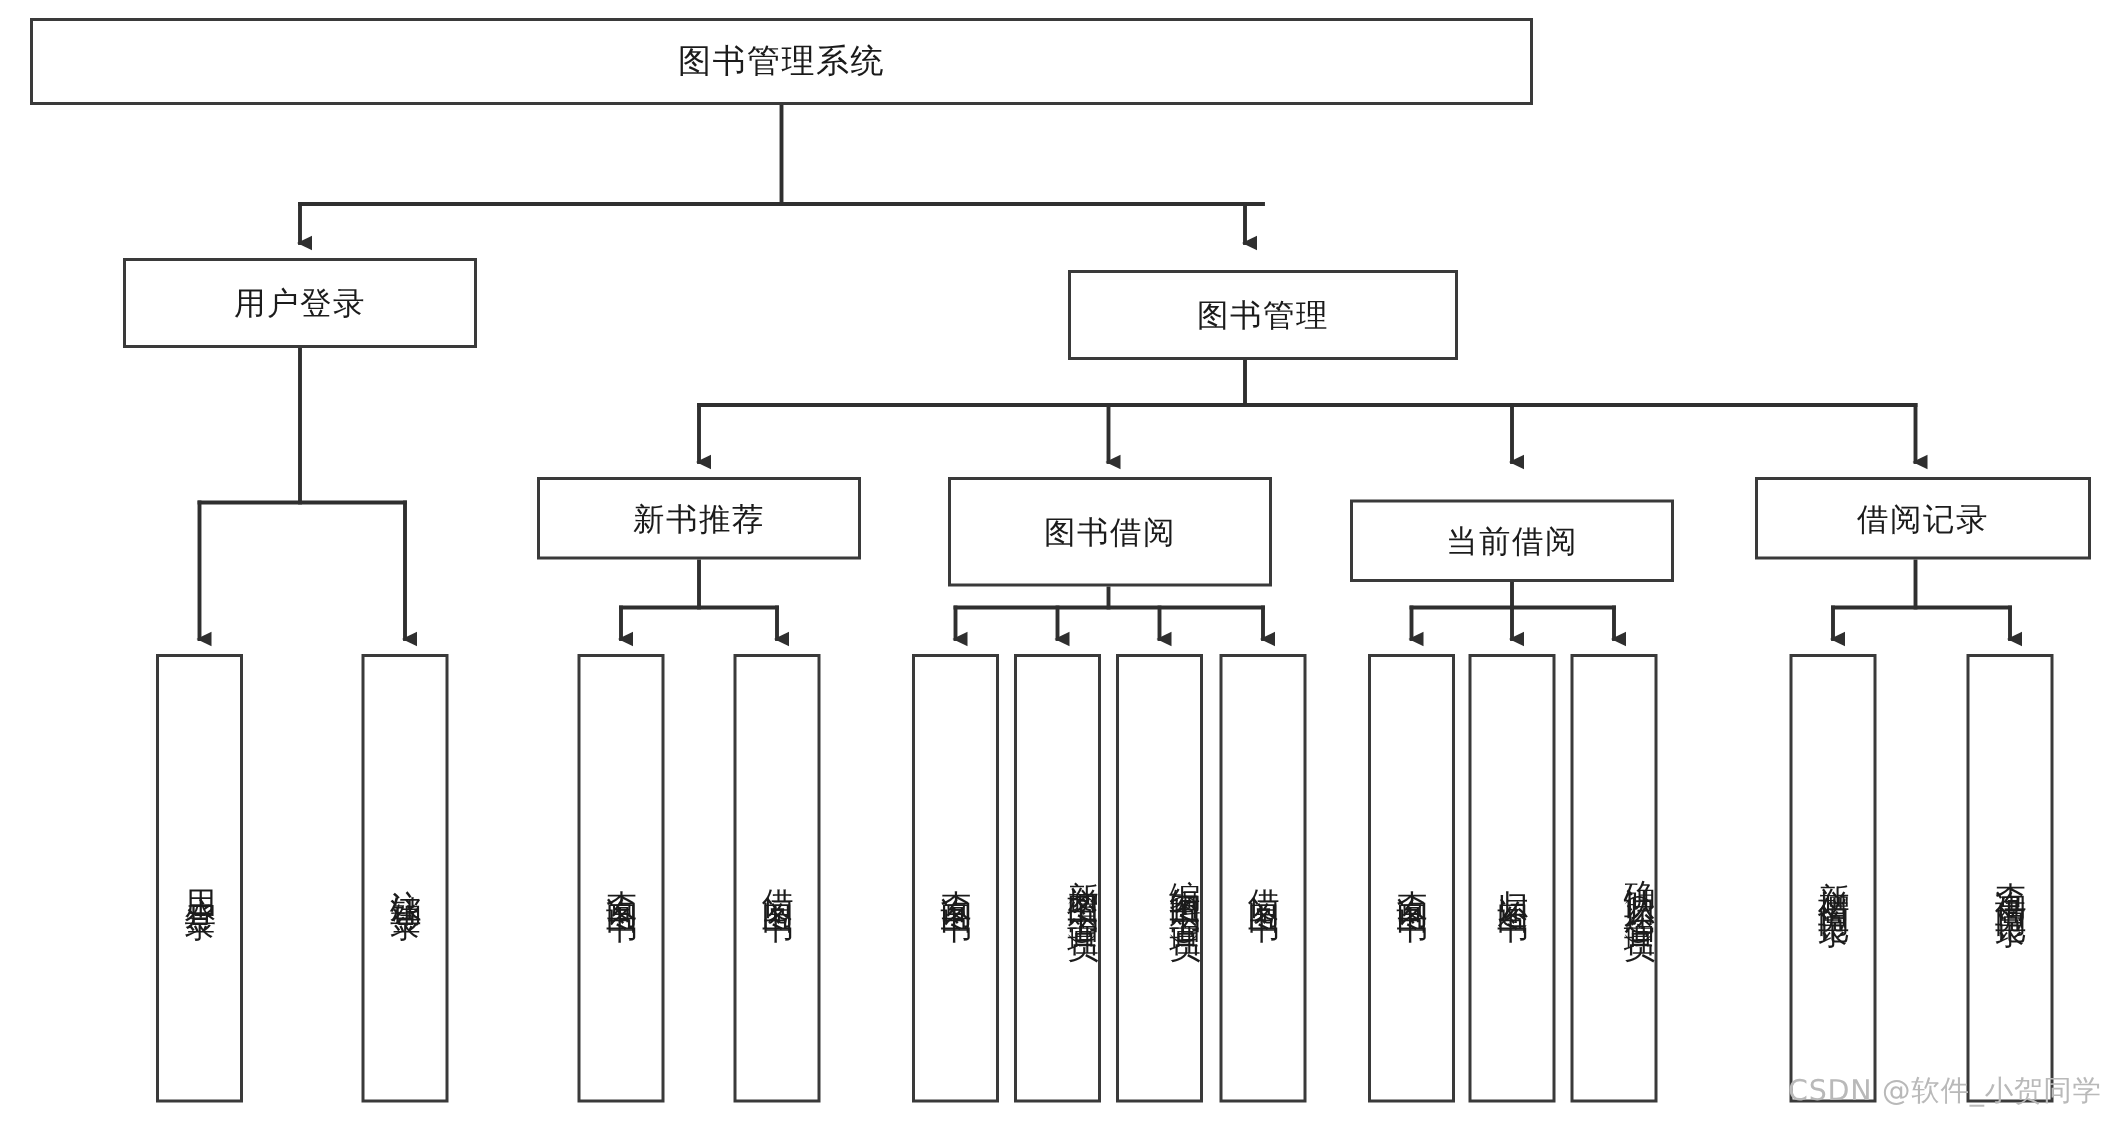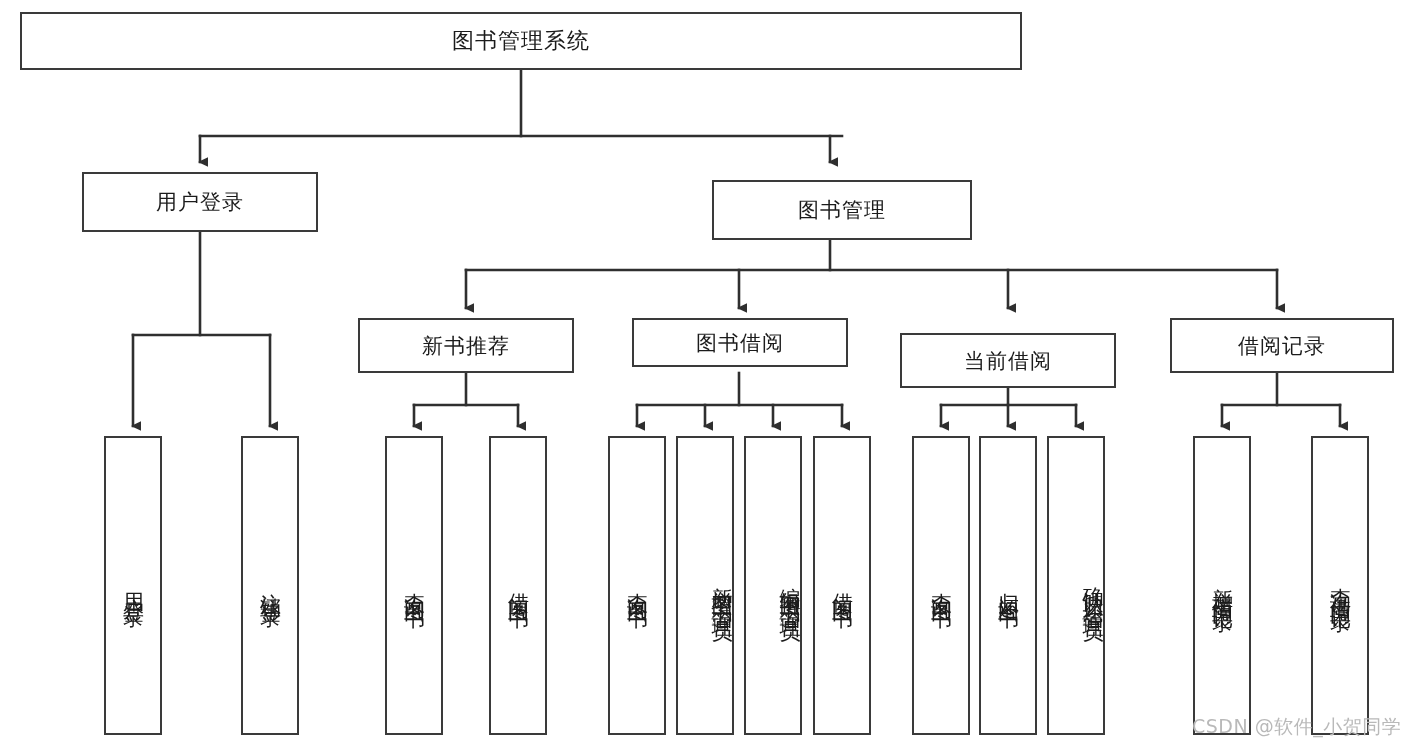--- a/index.html
+++ b/index.html
@@ -100,21 +100,21 @@
       <path d="M1340,405 L1340,426" marker-end="url(#arrow)"></path>
     </g>
   </svg>
 
   <div class="node root-node" style="left:20px;top:12px;width:1002px;height:58px;">图书管理系统</div>
 
   <div class="node h-node" style="left:82px;top:172px;width:236px;height:60px;">用户登录</div>
   <div class="node h-node" style="left:712px;top:180px;width:260px;height:60px;">图书管理</div>
 
   <div class="node h-node" style="left:358px;top:318px;width:216px;height:55px;">新书推荐</div>
-  <div class="node h-node" style="left:632px;top:318px;width:216px;height:49px;">图书借阅</div>
+  <div class="node h-node" style="left:632px;top:318px;width:216px;height:73px;">图书借阅</div>
   <div class="node h-node" style="left:900px;top:318px;width:216px;height:55px;margin-top:15px;">当前借阅</div>
   <div class="node h-node" style="left:1170px;top:318px;width:224px;height:55px;">借阅记录</div>
 
   <div class="node v-node v-center" style="left:104px;top:436px;width:58px;height:299px;">用户登录</div>
   <div class="node v-node v-center" style="left:241px;top:436px;width:58px;height:299px;">注销登录</div>
 
   <div class="node v-node v-center" style="left:385px;top:436px;width:58px;height:299px;">查询图书</div>
   <div class="node v-node v-center" style="left:489px;top:436px;width:58px;height:299px;">借阅图书</div>
 
   <div class="node v-node v-center" style="left:608px;top:436px;width:58px;height:299px;">查询图书</div>

